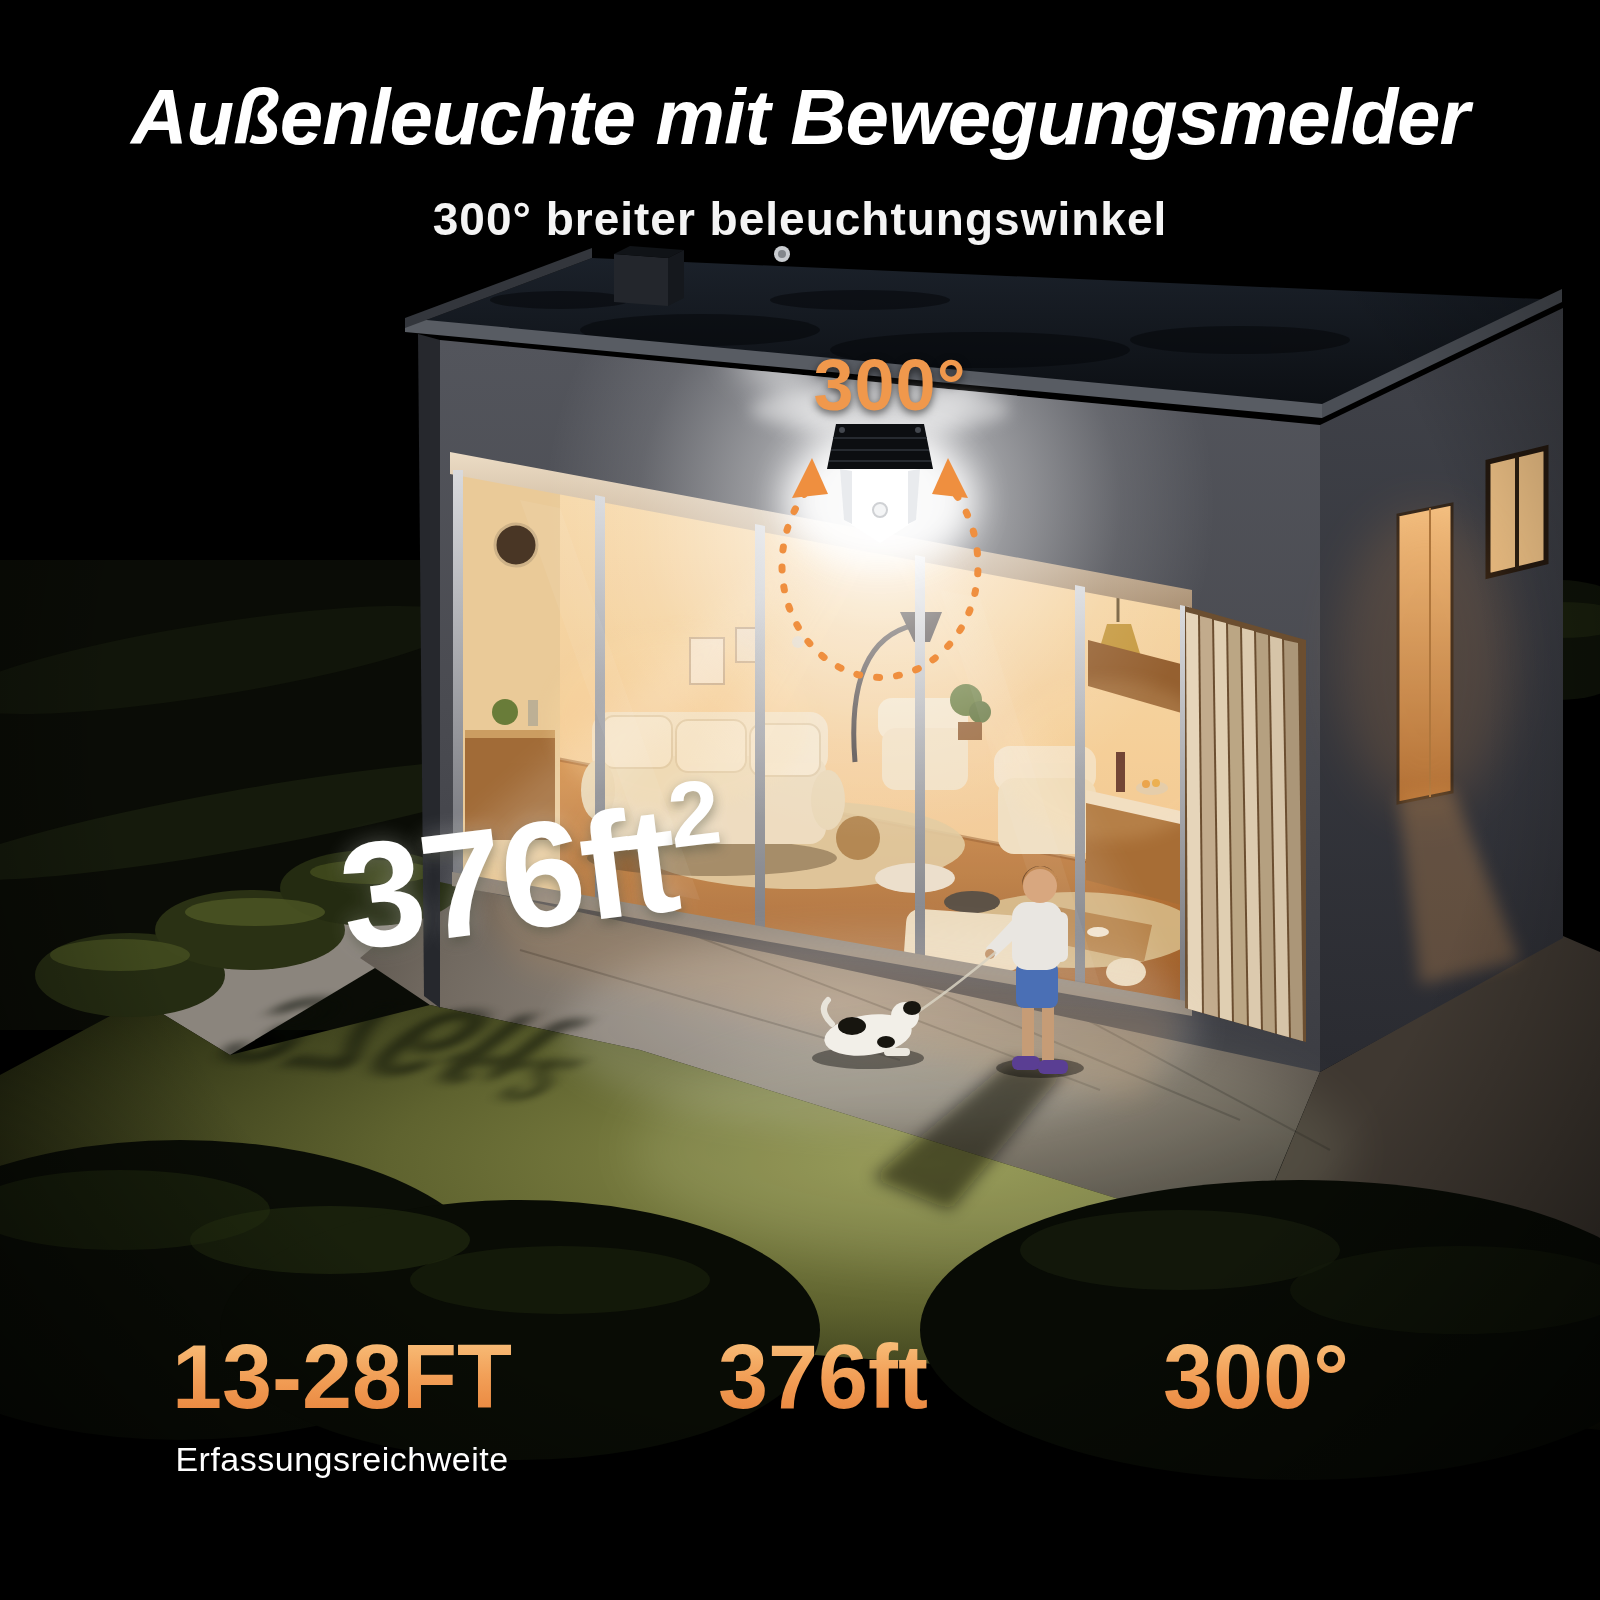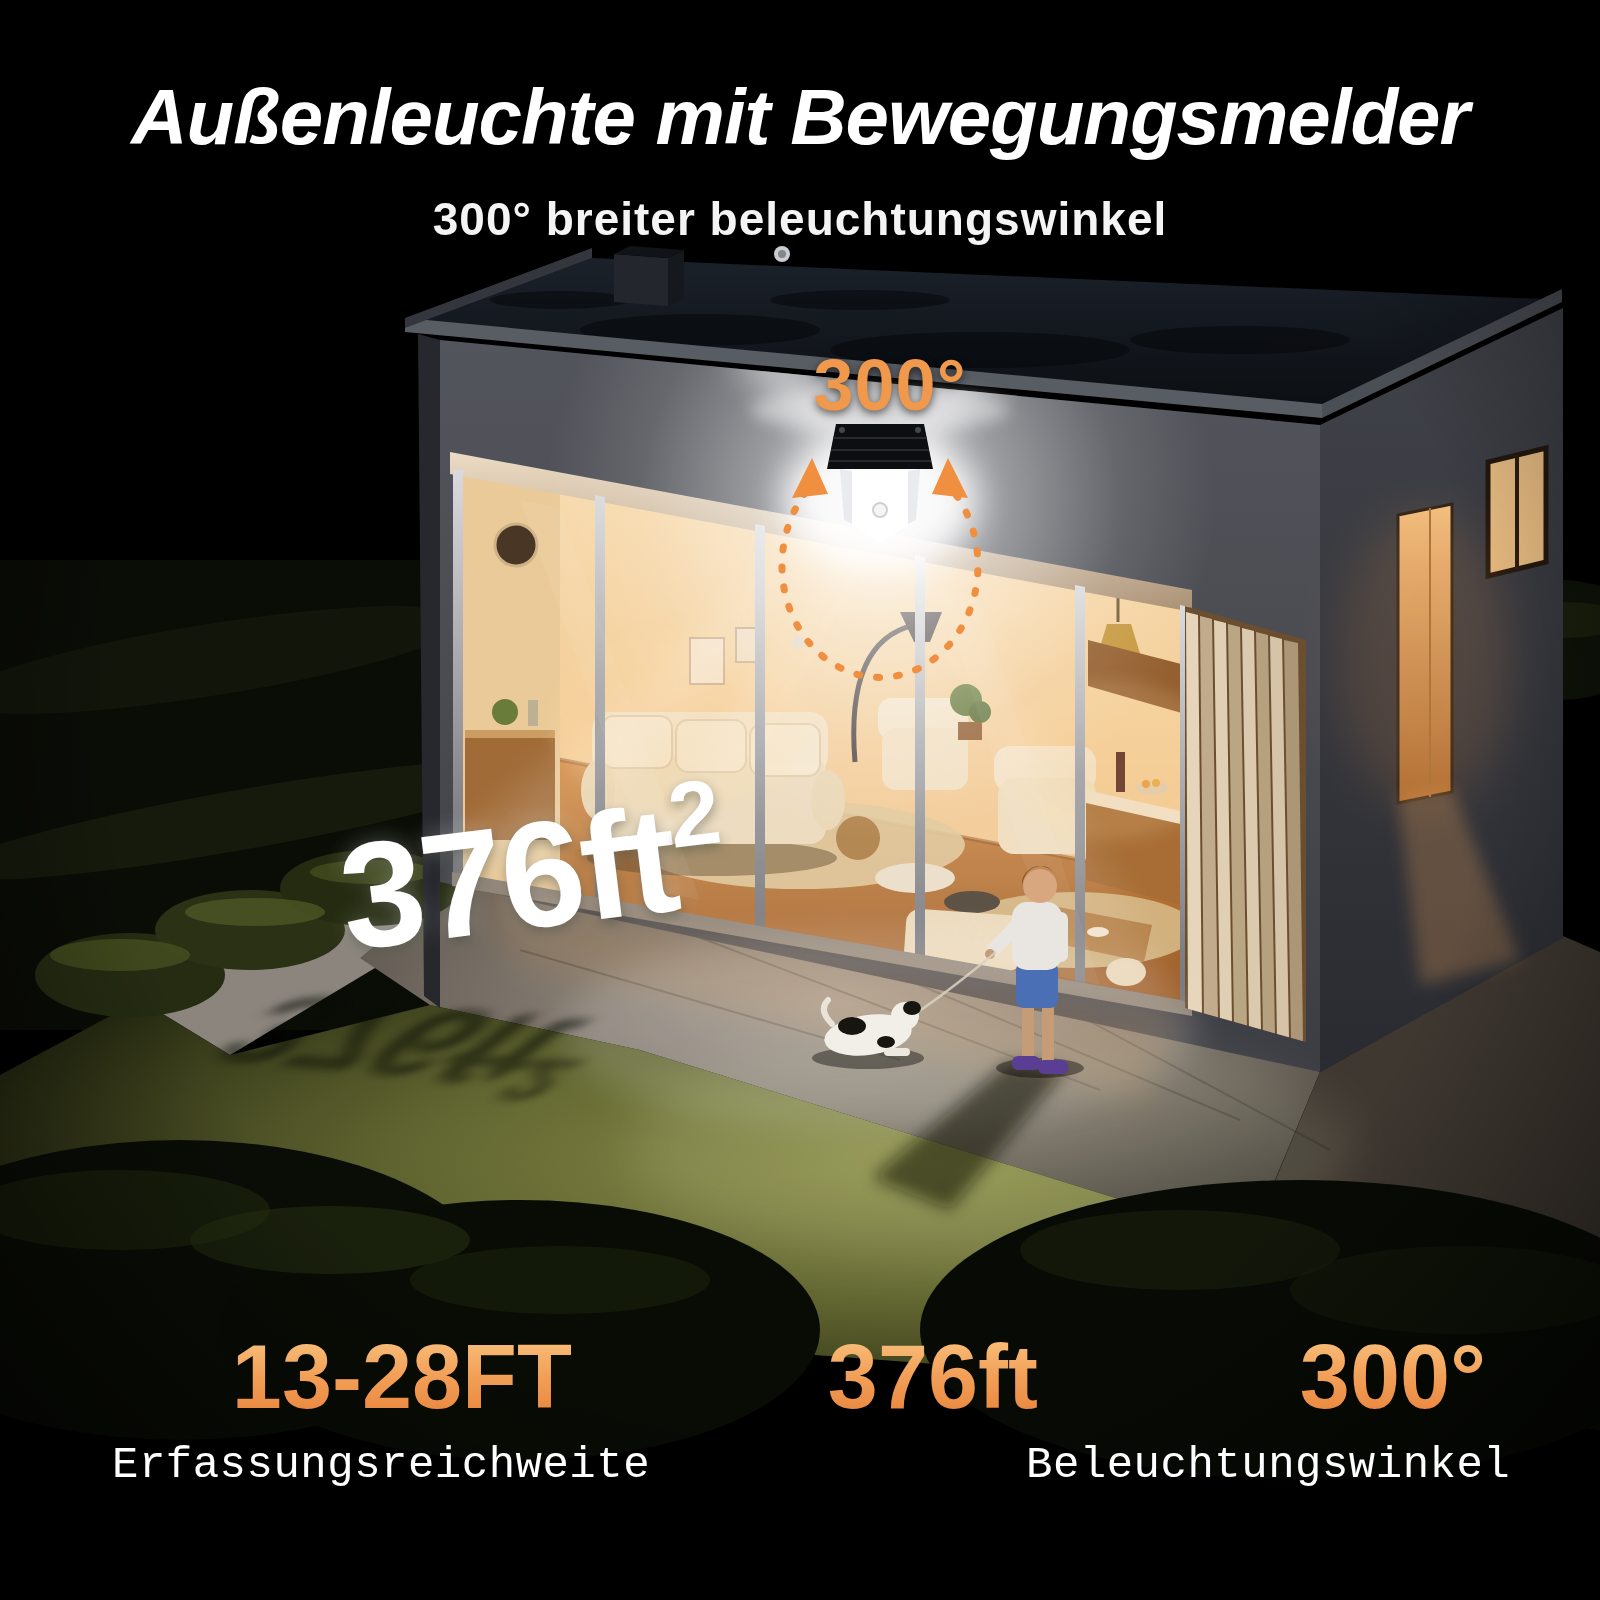--- a/index.html
+++ b/index.html
@@ -14,30 +14,30 @@
          font-size:72px;font-weight:bold;color:#F0984C;letter-spacing:1px;
          text-shadow:0 3px 8px rgba(0,0,0,.6);}
   .area-callout{position:absolute;left:352px;top:812px;font-size:150px;font-weight:bold;color:#ffffff;
          letter-spacing:-3px;transform:rotate(-7deg);transform-origin:0 100%;
          text-shadow:0 0 22px rgba(255,255,255,.30),0 5px 12px rgba(30,35,15,.45);}
   .area-callout .sup{font-size:92px;position:relative;top:-62px;letter-spacing:0;}
   .area-shadow{position:absolute;left:300px;top:812px;font-size:150px;font-weight:bold;
          color:rgba(8,12,4,.52);letter-spacing:-3px;filter:blur(7px);
          transform:skewX(-48deg) scaleY(-0.62) rotate(-7deg);transform-origin:40% 100%;}
   .area-shadow .sup{font-size:92px;position:relative;top:-62px;}
-  .stat{position:absolute;top:1332px;width:460px;text-align:right;}
+  .stat{position:absolute;top:1332px;width:460px;text-align:center;}
   .stat-value{display:inline-block;font-size:90px;font-weight:bold;line-height:1;
          color:#F09A50;
          background:linear-gradient(180deg,#f9c480 0%,#f2a058 48%,#e8823a 100%);
          -webkit-background-clip:text;background-clip:text;-webkit-text-fill-color:transparent;}
   @supports not (-webkit-background-clip: text){
     .stat-value{background:none;color:#F09A50;-webkit-text-fill-color:#F09A50;}
   }
   .stat-value .vsup{font-size:54px;position:relative;top:-32px;}
-  .stat-label{margin-top:18px;font-size:44px;font-weight:400;color:#ffffff;letter-spacing:.5px;font-family:Liberation Mono, monospace;}
+  .stat-label{margin-top:18px;font-size:34px;font-weight:400;color:#ffffff;letter-spacing:.5px;}
   #stat-1{left:112px;} #stat-2{left:608px;} #stat-3{left:1026px;}
 </style>
 </head>
 <body>
 
 <div class="canvas">
 
 <svg class="scene" viewBox="0 0 1600 1600">
   <defs>
     <linearGradient id="gRoof" x1="0" y1="0" x2="0" y2="1">
@@ -355,16 +355,15 @@
 
 <div class="stat" id="stat-1">
   <div class="stat-value"><span>13-28FT</span><span class="vsup"></span></div>
   <div class="stat-label">Erfassungsreichweite</div>
 </div>
 <div class="stat" id="stat-2">
   <div class="stat-value"><span>376ft</span><span class="vsup">2</span></div>
 </div>
 <div class="stat" id="stat-3">
   <div class="stat-value"><span>300°</span><span class="vsup"></span></div>
-  <div class="stat-label">Beleuchtungswinkel</div>
 </div>
 
 </div>
 
 </body></html>

